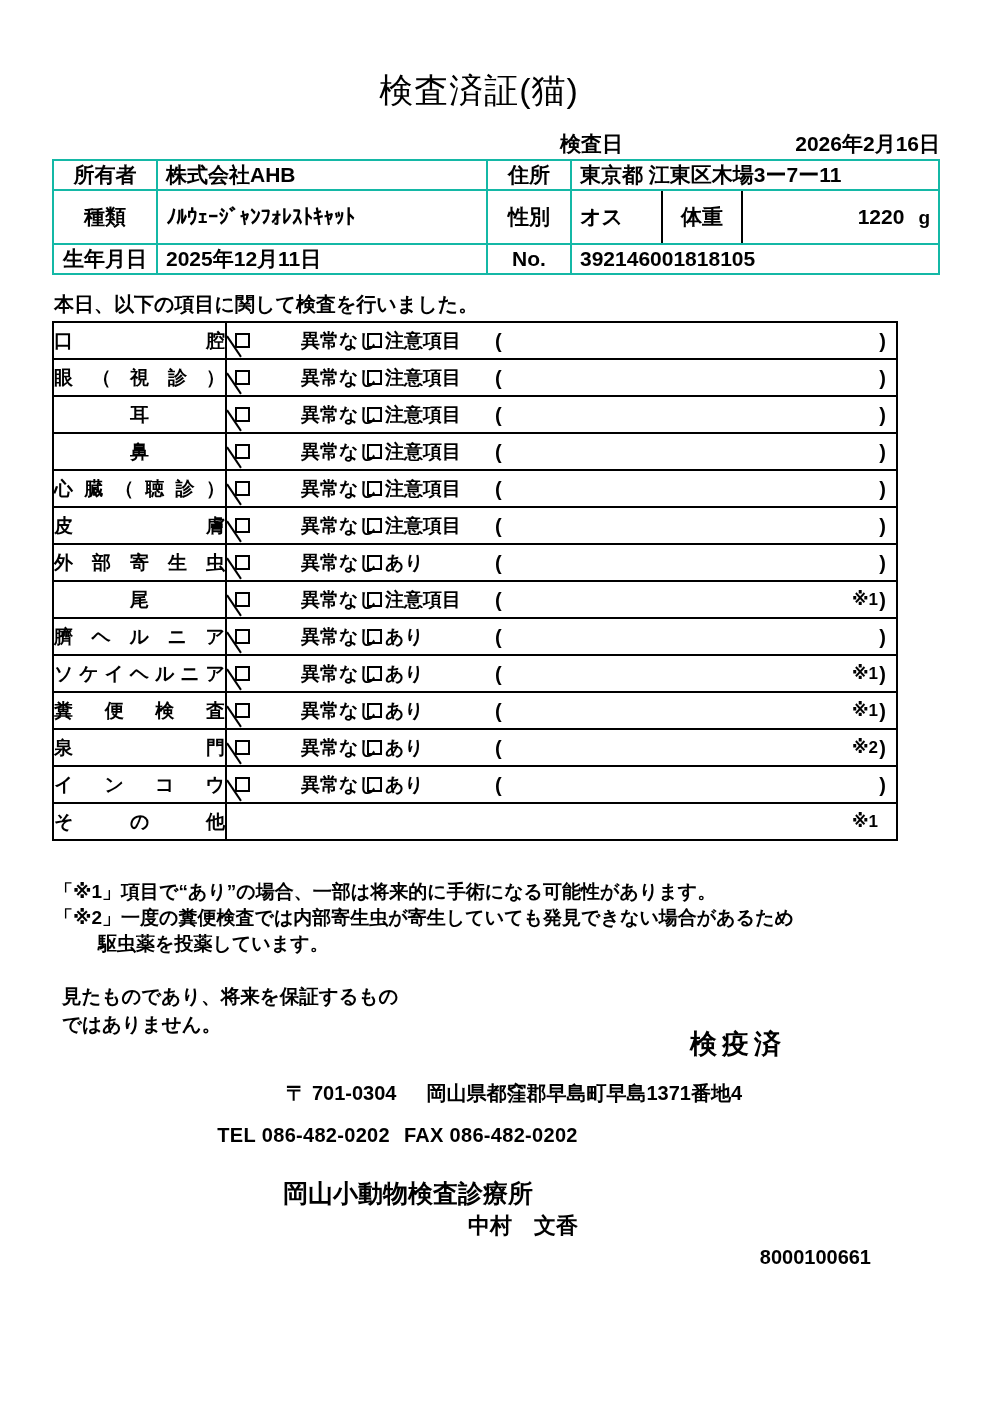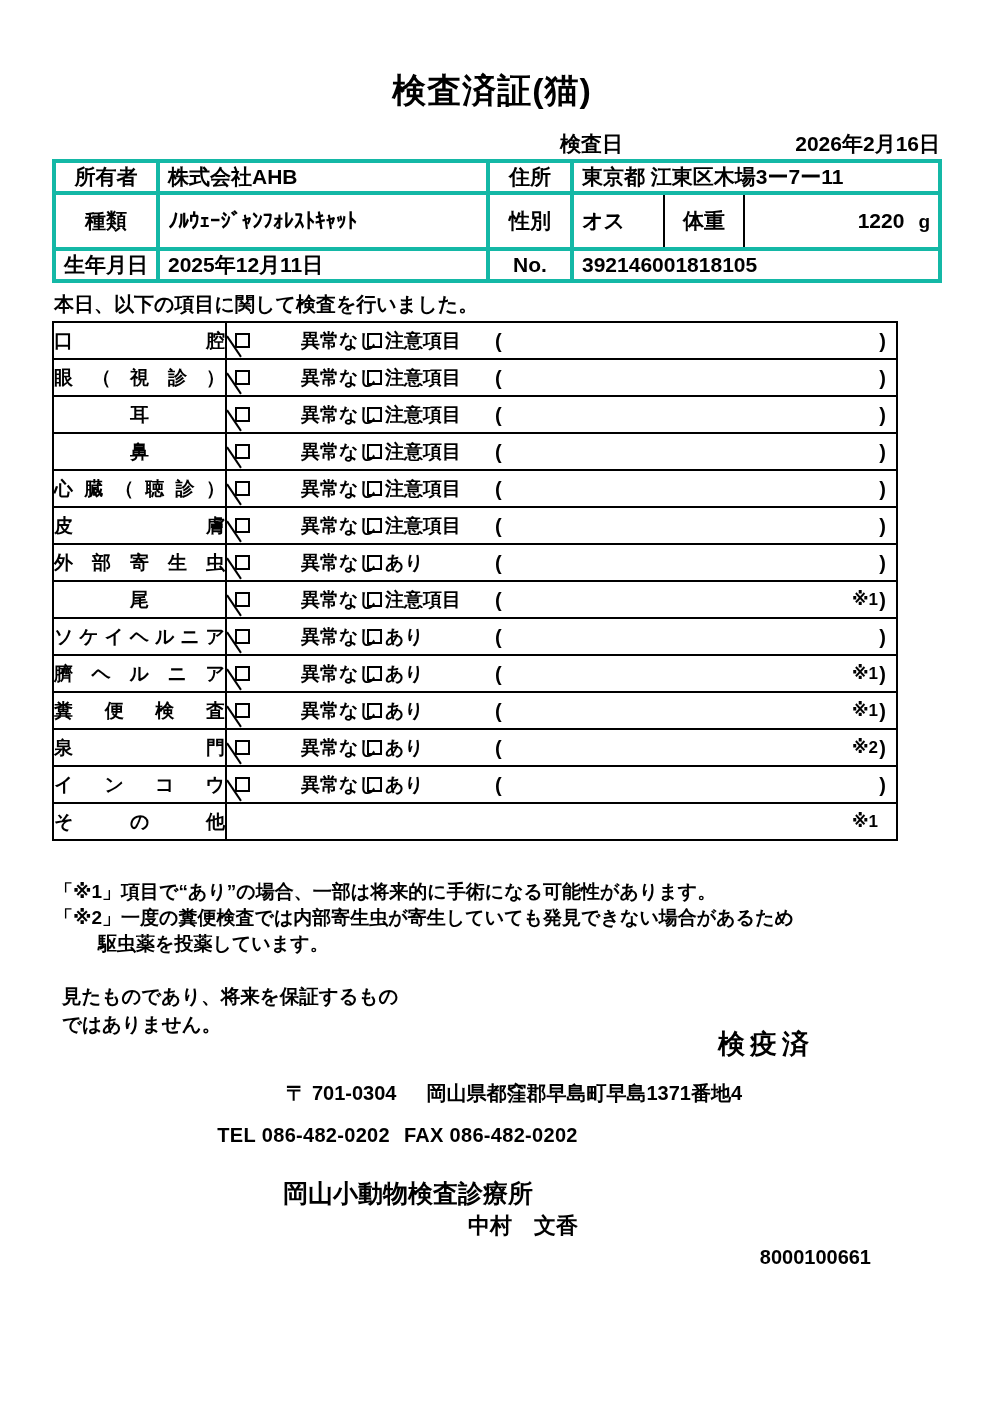--- a/index.html
+++ b/index.html
@@ -13,25 +13,25 @@
     position: relative;
     overflow: hidden;
   }
 
   .page { position: relative; width: 1004px; height: 1423px; }
 
   
   .doc-title {
     position: absolute;
     top: 68px;
-    left: 16px;
+    left: 3px;
     width: 952px;
     text-align: center;
     font-size: 34px;
-    font-weight: bold;
+    font-weight: normal;
     letter-spacing: 1px;
   }
 
   
   .insp-date-row {
     position: absolute;
     top: 130px;
     left: 540px;
     width: 400px;
     height: 28px;
@@ -44,21 +44,21 @@
   
   .info-table {
     position: absolute;
     top: 159px;
     left: 52px;
     width: 886px;
     border-collapse: collapse;
     table-layout: fixed;
   }
   .info-table td {
-    border: 4px solid #14b8a6;
+    border: 2px solid #14b8a6;
     height: 29px;
     font-size: 21px;
     font-weight: bold;
     padding: 0 8px;
     vertical-align: middle;
     white-space: nowrap;
     overflow: hidden;
   }
   .info-lab { text-align: center; font-weight: bold; }
   .info-val { text-align: left; }
@@ -177,21 +177,20 @@
     font-weight: bold;
     line-height: 1.42;
   }
   .stamp {
     position: absolute;
     top: 1026px;
     left: 690px;
     font-size: 27px;
     font-weight: bold;
     letter-spacing: 5px;
-    margin-left: 28px;
   }
 
   
   .clinic-addr {
     position: absolute;
     top: 1080px;
     left: 0;
     width: 1004px;
     text-align: center;
     font-size: 20px;
@@ -420,36 +419,36 @@
             </div>
             <div class="opt opt-b">
               <span class="cbox"></span>
               <span class="opt-label">注意項目</span>
             </div>
             <span class="paren-open">(</span>
             <span class="paren-close">)</span>
           </td>
         </tr>
         <tr>
+          <td class="c-item spread">臍ヘルニア</td>
+          <td class="c-body">
+            <div class="opt opt-a">
+              <span class="cbox checked"></span>
+              <span class="opt-label">異常なし</span>
+            </div>
+            <div class="opt opt-b">
+              <span class="cbox"></span>
+              <span class="opt-label">あり</span>
+            </div>
+            <span class="paren-open">(</span>
+            <span class="paren-close">)</span>
+          </td>
+        </tr>
+        <tr>
           <td class="c-item spread">ソケイヘルニア</td>
-          <td class="c-body">
-            <div class="opt opt-a">
-              <span class="cbox checked"></span>
-              <span class="opt-label">異常なし</span>
-            </div>
-            <div class="opt opt-b">
-              <span class="cbox"></span>
-              <span class="opt-label">あり</span>
-            </div>
-            <span class="paren-open">(</span>
-            <span class="paren-close">)</span>
-          </td>
-        </tr>
-        <tr>
-          <td class="c-item spread">臍ヘルニア</td>
           <td class="c-body">
             <div class="opt opt-a">
               <span class="cbox checked"></span>
               <span class="opt-label">異常なし</span>
             </div>
             <div class="opt opt-b">
               <span class="cbox"></span>
               <span class="opt-label">あり</span>
             </div>
             <span class="paren-open">(</span>

